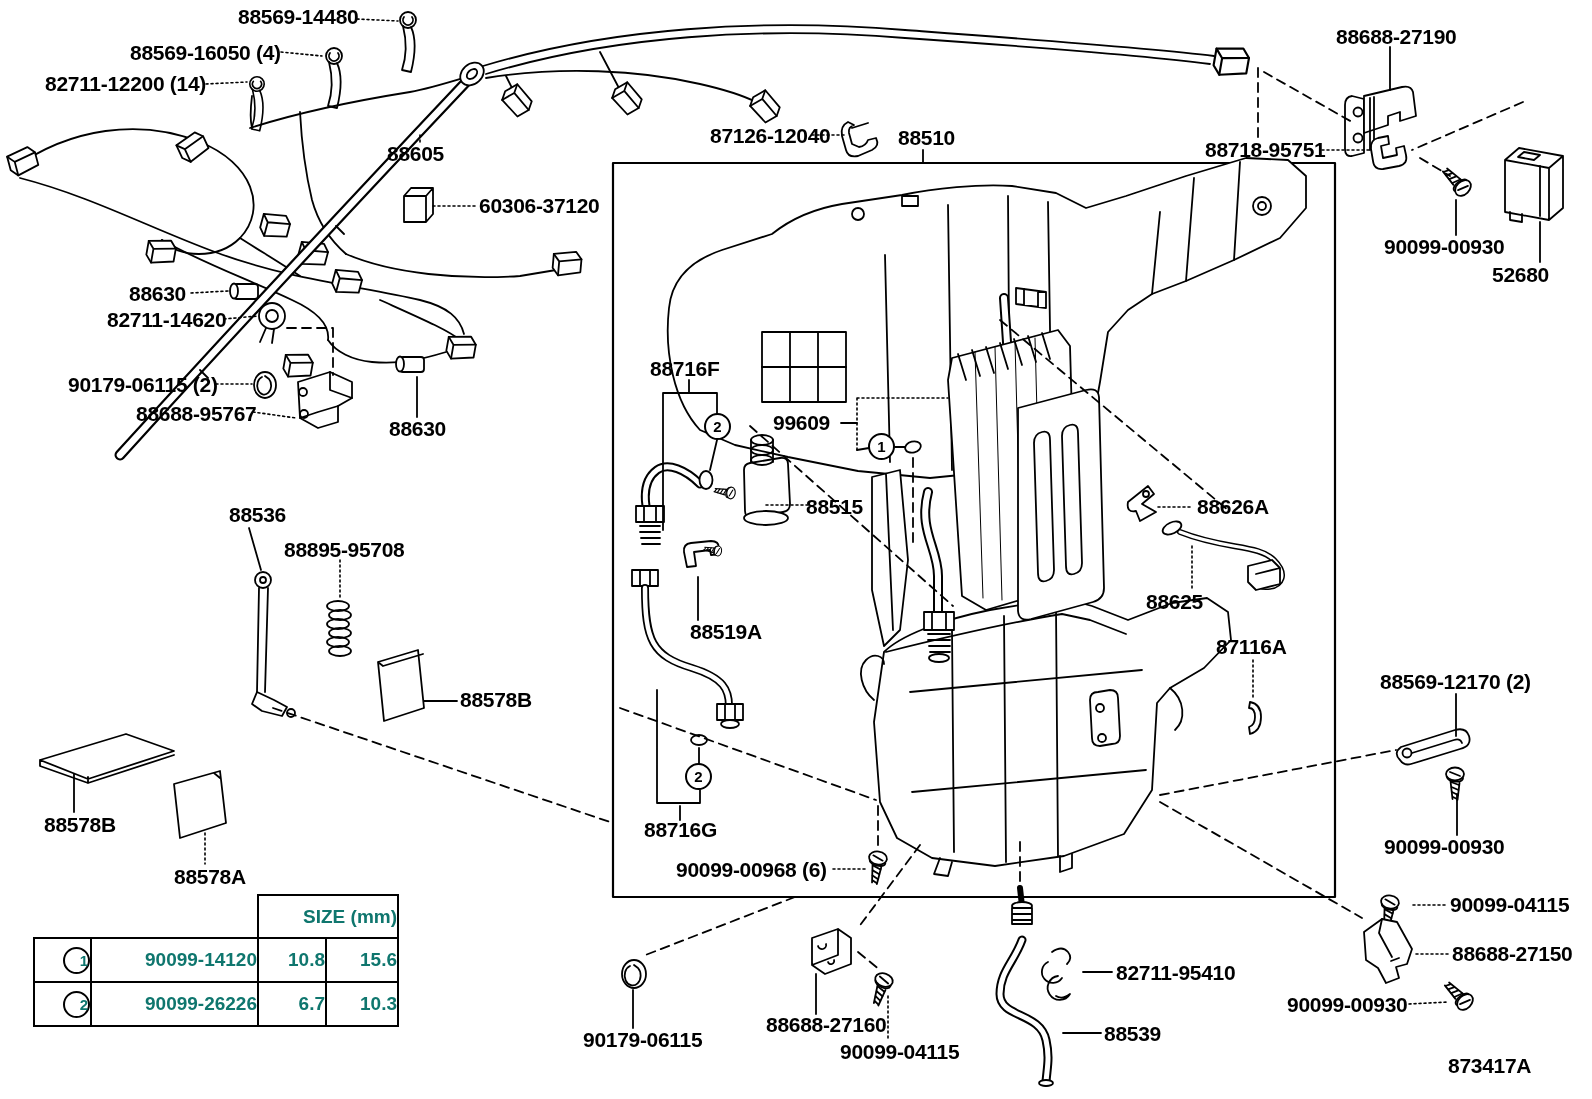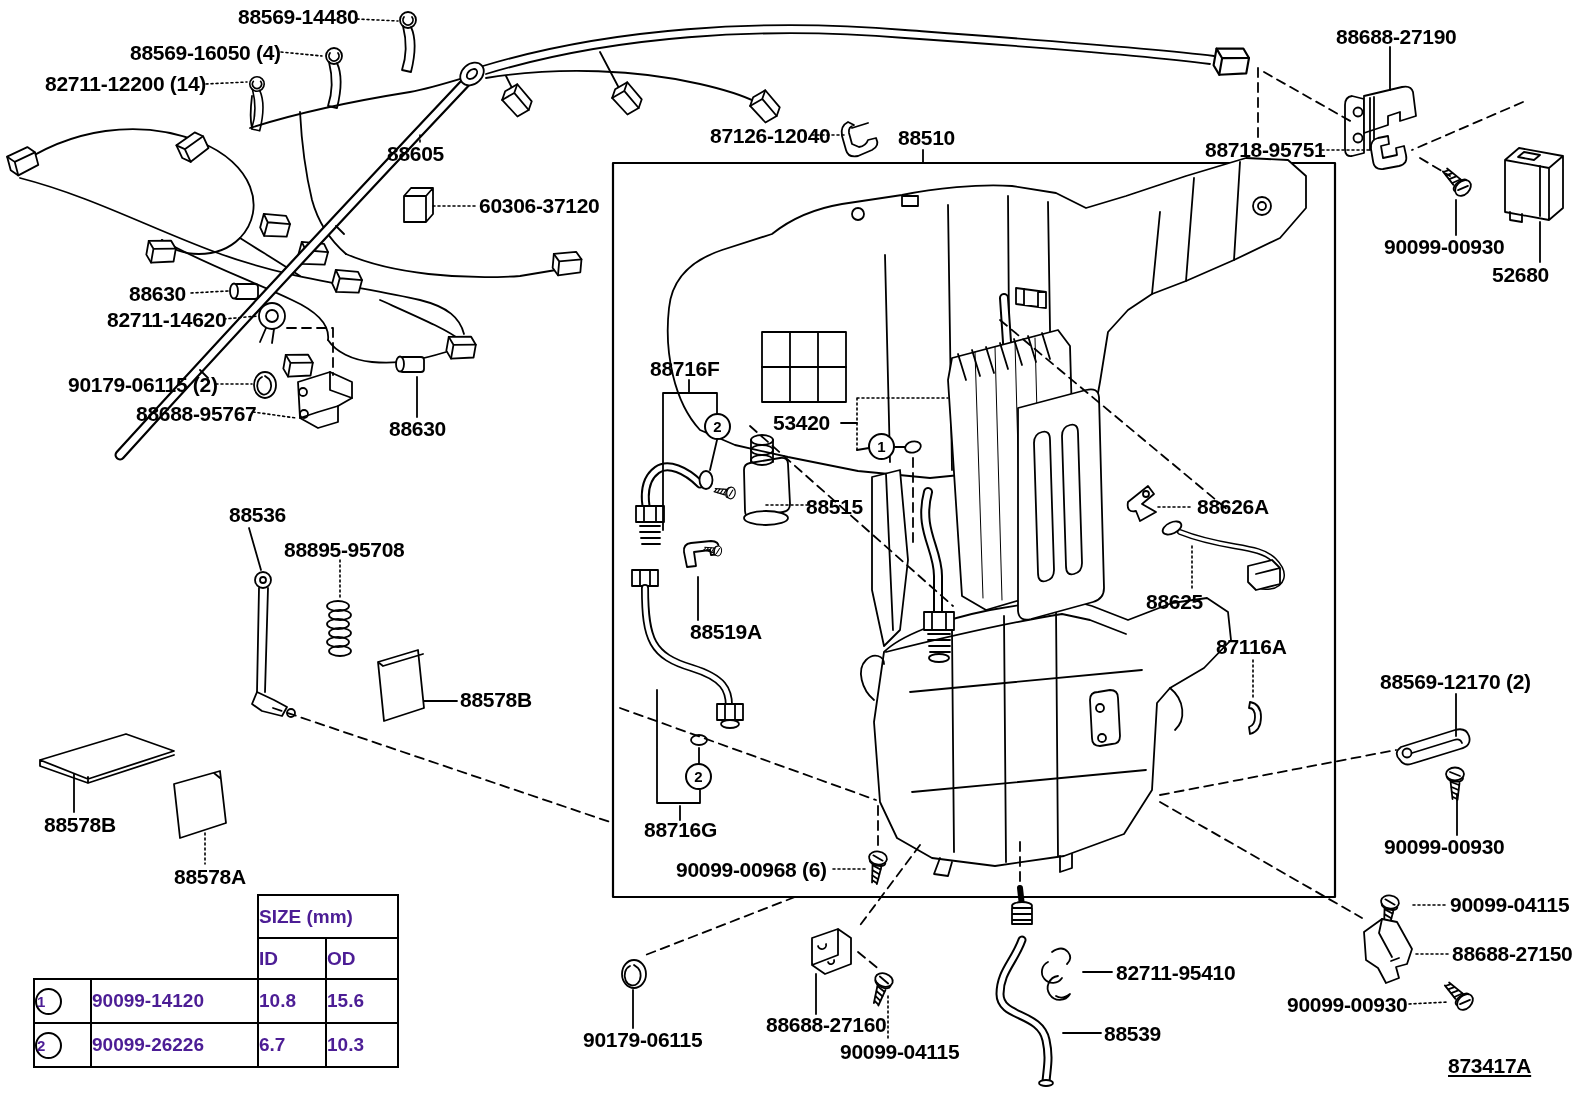--- a/index.html
+++ b/index.html
@@ -6,25 +6,25 @@
   #stage{position:relative;width:1592px;height:1099px;background:#fff;overflow:hidden;
          font-family:"Liberation Sans",sans-serif;}
   #art{position:absolute;left:0;top:0;}
   .lbl{position:absolute;font:700 21px/1.05 "Liberation Sans",sans-serif;
        letter-spacing:-0.3px;color:#000;white-space:nowrap;}
   .co{position:absolute;width:27px;height:27px;border:2px solid #000;border-radius:50%;
       box-sizing:border-box;font:700 15px/23px "Liberation Sans",sans-serif;
       text-align:center;background:#fff;color:#000;}
   .ptable{position:absolute;left:33px;top:894px;border-collapse:collapse;table-layout:fixed;}
   .ptable td{border:2px solid #000;font:700 19px "Liberation Sans",sans-serif;
-             text-align:left;vertical-align:middle;padding:0;color:#4c1d95;background:#fff;}
+             text-align:right;vertical-align:middle;padding:0;color:#0f766e;background:#fff;}
   .ptable td.empty{border:none;background:transparent;}
   .num{display:inline-block;width:27px;height:27px;border:2px solid #000;border-radius:50%;
        line-height:23px;box-sizing:border-box;font-size:15px;}
-  .code{font:700 21px "Liberation Sans",sans-serif;text-decoration:underline;}
+  .code{font:700 21px "Liberation Sans",sans-serif;}
 </style>
 </head>
 <body>
 
 <div id="stage">
 
 <svg id="art" width="1592" height="1099" viewBox="0 0 1592 1099" stroke="#000" fill="none" stroke-width="1.8" stroke-linecap="round" stroke-linejoin="round">
   <defs>
     <g id="conn">
       <path d="M -13,-9 L 9,-13 L 15,-6 L 15,7 L -7,12 L -13,5 Z" fill="#fff"></path>
@@ -286,21 +286,21 @@
 <div class="lbl" style="left:460px;top:689px">88578B</div>
 <div class="lbl" style="left:44px;top:814px">88578B</div>
 <div class="lbl" style="left:174px;top:866px">88578A</div>
 <div class="lbl" style="left:710px;top:125px">87126-12040</div>
 <div class="lbl" style="left:898px;top:127px">88510</div>
 <div class="lbl" style="left:1205px;top:139px">88718-95751</div>
 <div class="lbl" style="left:1336px;top:26px">88688-27190</div>
 <div class="lbl" style="left:1384px;top:236px">90099-00930</div>
 <div class="lbl" style="left:1492px;top:264px">52680</div>
 <div class="lbl" style="left:650px;top:358px">88716F</div>
-<div class="lbl" style="left:773px;top:412px">53420</div>
+<div class="lbl" style="left:773px;top:412px">99609</div>
 <div class="lbl" style="left:806px;top:496px">88515</div>
 <div class="lbl" style="left:690px;top:621px">88519A</div>
 <div class="lbl" style="left:644px;top:819px">88716G</div>
 <div class="lbl" style="left:676px;top:859px">90099-00968 (6)</div>
 <div class="lbl" style="left:1197px;top:496px">88626A</div>
 <div class="lbl" style="left:1146px;top:591px">88625</div>
 <div class="lbl" style="left:1216px;top:636px">87116A</div>
 <div class="lbl" style="left:1380px;top:671px">88569-12170 (2)</div>
 <div class="lbl" style="left:1384px;top:836px">90099-00930</div>
 <div class="lbl" style="left:1450px;top:894px">90099-04115</div>
@@ -319,25 +319,20 @@
         <col style="width:57px">
         <col style="width:167px">
         <col style="width:68px">
         <col style="width:72px">
       </colgroup>
   <tbody>
         <tr style="height:43px">
     <td class="empty" colspan="2"></td>
     <td colspan="2">SIZE (mm)</td>
   </tr>
-  <tr style="height:41px">
-    <td class="empty" colspan="2"></td>
-    <td>ID</td>
-    <td>OD</td>
-  </tr>
   <tr style="height:44px">
     <td><span class="num">1</span></td>
     <td>90099-14120</td>
     <td>10.8</td>
     <td>15.6</td>
   </tr>
   <tr style="height:44px">
     <td><span class="num">2</span></td>
     <td>90099-26226</td>
     <td>6.7</td>

